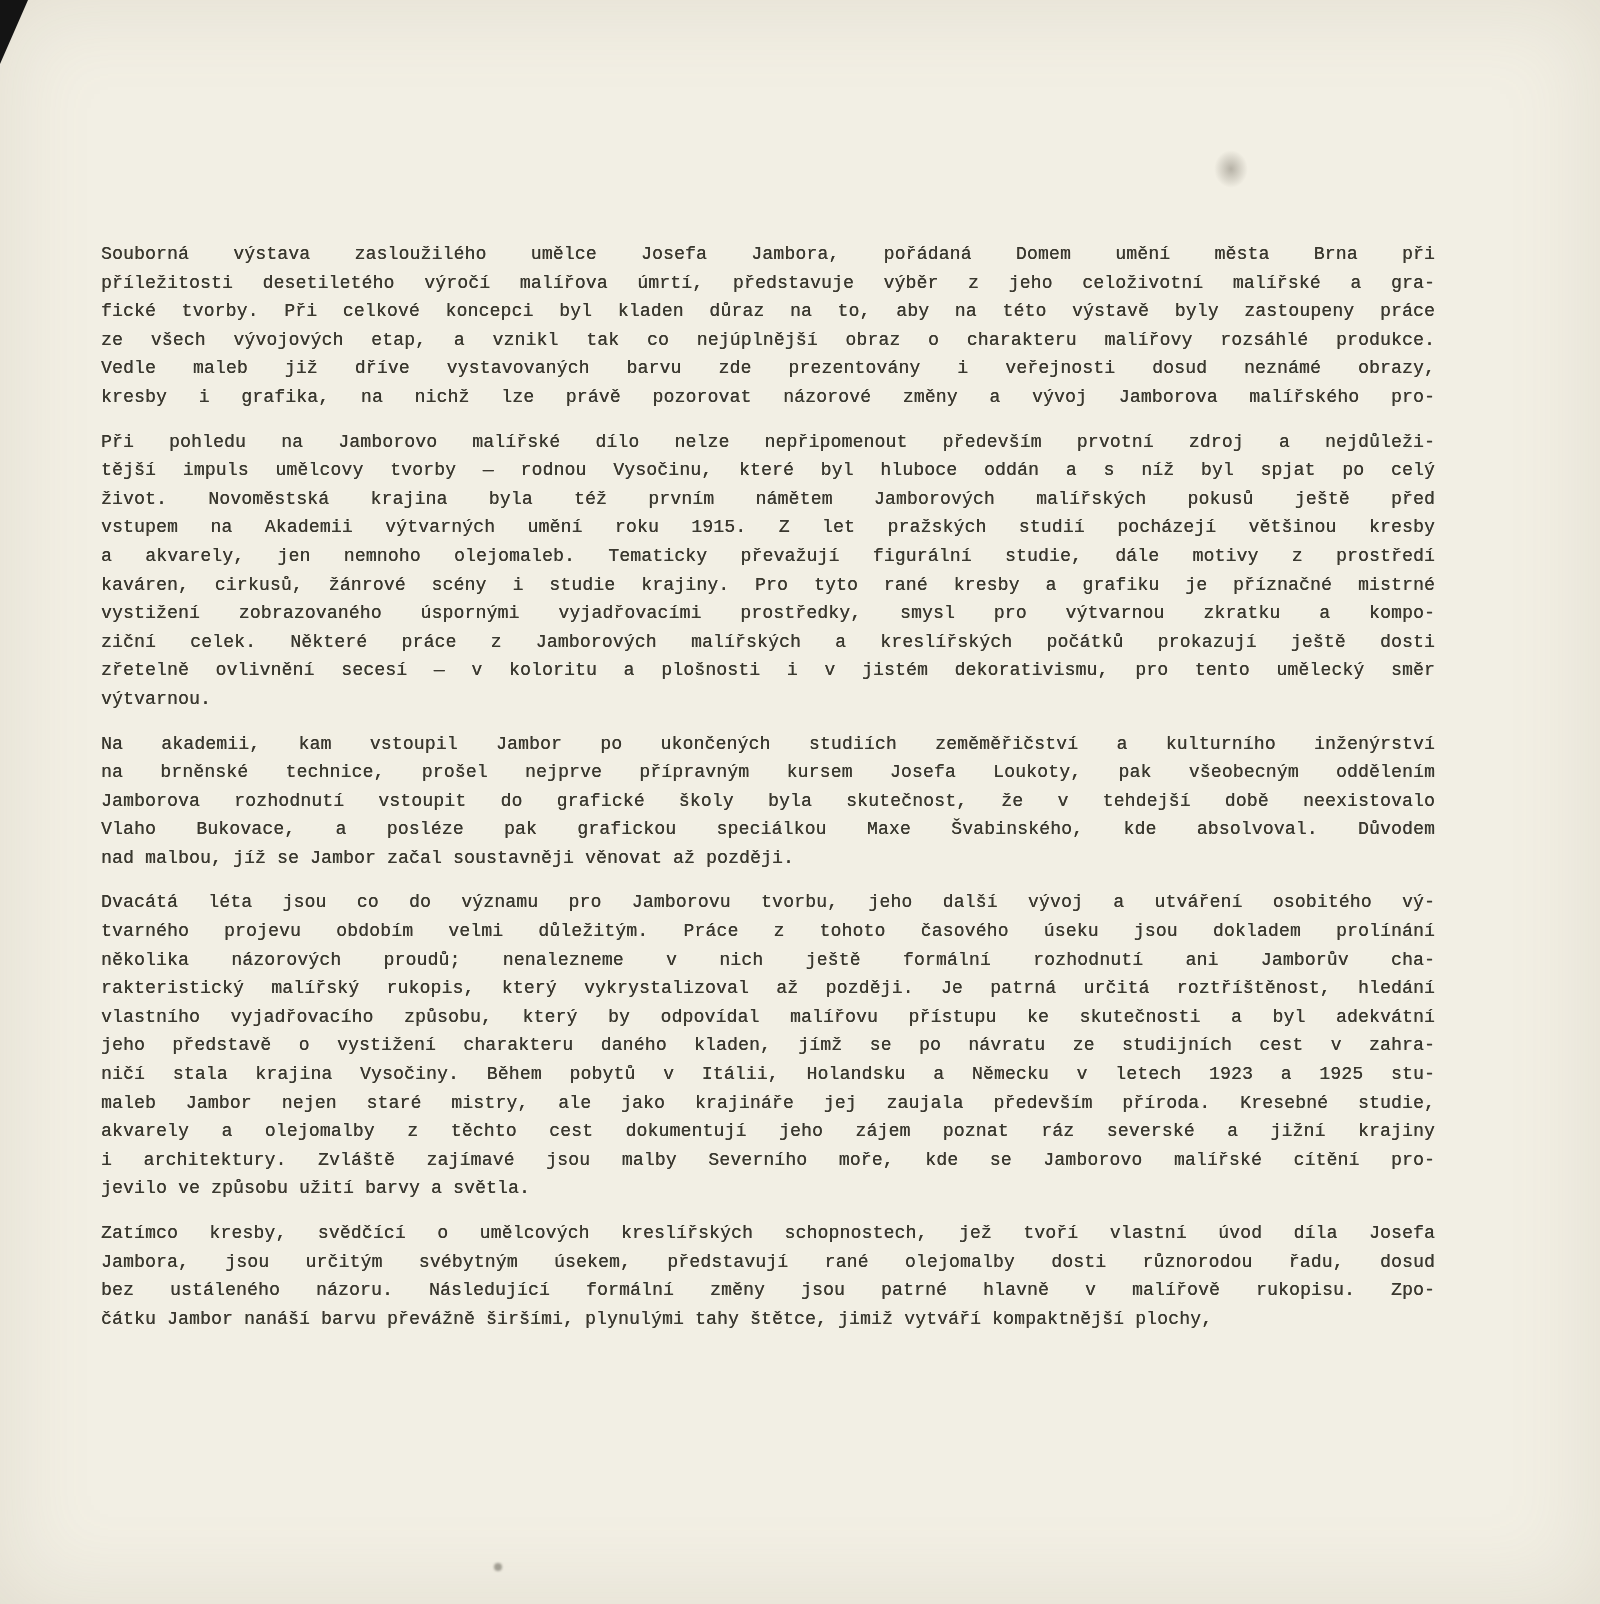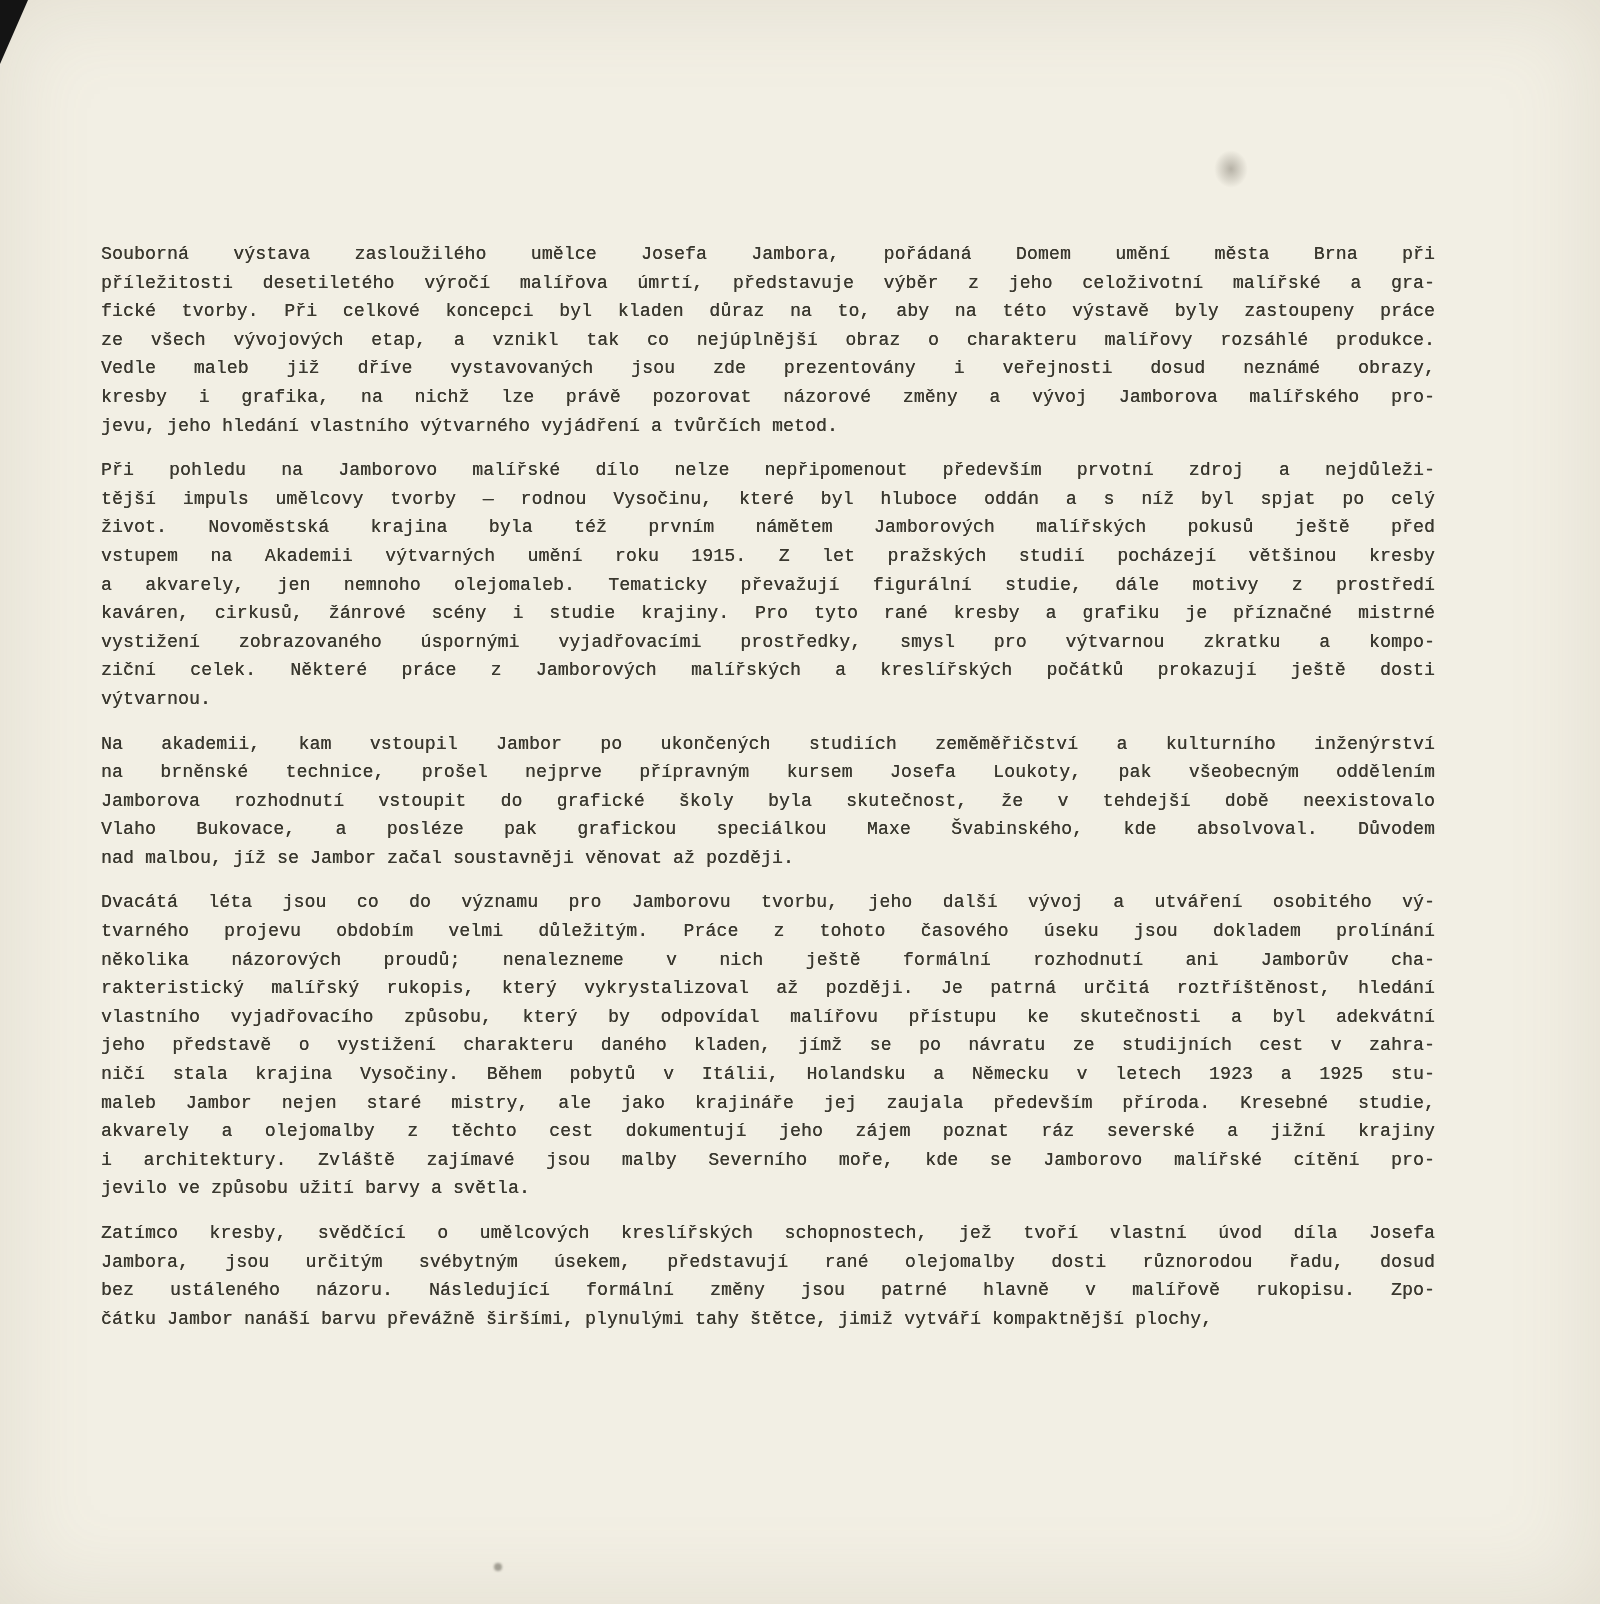--- a/index.html
+++ b/index.html
@@ -80,34 +80,34 @@
   <div class="artifact smudge"></div>
   <div class="artifact speck"></div>
 
   <div class="text-block" style="color: rgb(58, 56, 47);">
 
     <div class="para">
       <div class="ln">Souborná výstava zasloužilého umělce Josefa Jambora, pořádaná Domem umění města Brna při</div>
       <div class="ln">příležitosti desetiletého výročí malířova úmrtí, představuje výběr z jeho celoživotní malířské a gra-</div>
       <div class="ln">fické tvorby. Při celkové koncepci byl kladen důraz na to, aby na této výstavě byly zastoupeny práce</div>
       <div class="ln">ze všech vývojových etap, a vznikl tak co nejúplnější obraz o charakteru malířovy rozsáhlé produkce.</div>
-      <div class="ln">Vedle maleb již dříve vystavovaných jsou zde prezentovány i veřejnosti dosud neznámé obrazy,</div>
+      <div class="ln">Vedle maleb již dříve vystavovaných barvu zde prezentovány i veřejnosti dosud neznámé obrazy,</div>
       <div class="ln">kresby i grafika, na nichž lze právě pozorovat názorové změny a vývoj Jamborova malířského pro-</div>
-      <div class="ln last">jevu, jeho hledání vlastního výtvarného vyjádření a tvůrčích metod.</div>
     </div>
 
     <div class="para">
       <div class="ln">Při pohledu na Jamborovo malířské dílo nelze nepřipomenout především prvotní zdroj a nejdůleži-</div>
       <div class="ln">tější impuls umělcovy tvorby — rodnou Vysočinu, které byl hluboce oddán a s níž byl spjat po celý</div>
       <div class="ln">život. Novoměstská krajina byla též prvním námětem Jamborových malířských pokusů ještě před</div>
       <div class="ln">vstupem na Akademii výtvarných umění roku 1915. Z let pražských studií pocházejí většinou kresby</div>
       <div class="ln">a akvarely, jen nemnoho olejomaleb. Tematicky převažují figurální studie, dále motivy z prostředí</div>
       <div class="ln">kaváren, cirkusů, žánrové scény i studie krajiny. Pro tyto rané kresby a grafiku je příznačné mistrné</div>
       <div class="ln">vystižení zobrazovaného úspornými vyjadřovacími prostředky, smysl pro výtvarnou zkratku a kompo-</div>
       <div class="ln">ziční celek. Některé práce z Jamborových malířských a kreslířských počátků prokazují ještě dosti</div>
+      <div class="ln">zřetelně ovlivnění secesí — v koloritu a plošnosti i v jistém dekorativismu, pro tento umělecký směr</div>
       <div class="ln last">výtvarnou.</div>
     </div>
 
     <div class="para">
       <div class="ln">Na akademii, kam vstoupil Jambor po ukončených studiích zeměměřičství a kulturního inženýrství</div>
       <div class="ln">na brněnské technice, prošel nejprve přípravným kursem Josefa Loukoty, pak všeobecným oddělením</div>
       <div class="ln">Jamborova rozhodnutí vstoupit do grafické školy byla skutečnost, že v tehdejší době neexistovalo</div>
       <div class="ln">Vlaho Bukovace, a posléze pak grafickou speciálkou Maxe Švabinského, kde absolvoval. Důvodem</div>
       <div class="ln last">nad malbou, jíž se Jambor začal soustavněji věnovat až později.</div>
     </div>

